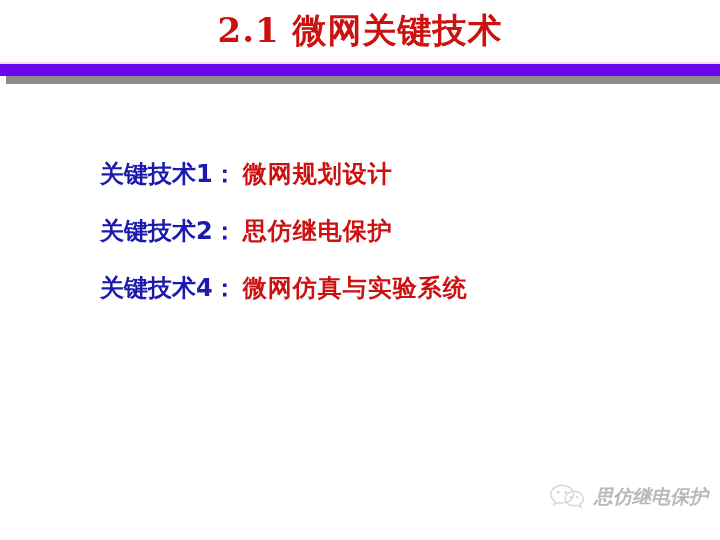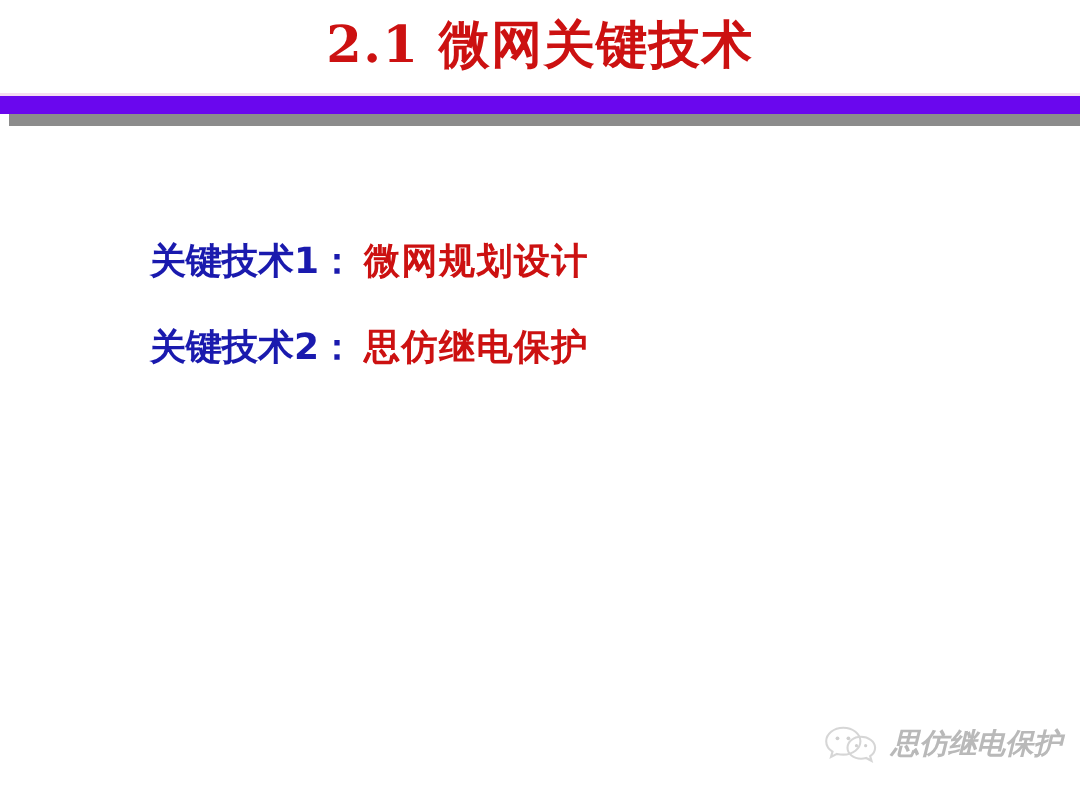--- a/index.html
+++ b/index.html
@@ -150,20 +150,23 @@
 
     <div class="bullet-line">
       <span class="key-label">关键技术1：</span><span class="key-value">微网规划设计</span>
     </div>
 
     <div class="bullet-line">
       <span class="key-label">关键技术2：</span><span class="key-value">思仿继电保护</span>
     </div>
 
 
+    <div class="bullet-line">
+      <span class="key-label">关键技术4：</span><span class="key-value">微网仿真与实验系统</span>
+    </div>
 
 
   </div>
 
   <div class="watermark">
     <svg class="wechat-icon" viewBox="0 0 40 28">
       <path d="M14.2 3.2 C7.8 3.2 2.8 7.3 2.8 12.2 C2.8 15.0 4.4 17.5 7.0 19.1 L6.0 22.6 L10.0 20.6 C11.3 20.9 12.7 21.1 14.2 21.1 C20.6 21.1 25.6 17.1 25.6 12.2 C25.6 7.3 20.6 3.2 14.2 3.2 Z" fill="none" stroke="#b5b5b5" stroke-width="1.4"></path>
       <circle cx="10.3" cy="10.2" r="1.25" fill="#a8a8a8"></circle>
       <circle cx="17.6" cy="10.2" r="1.25" fill="#a8a8a8"></circle>
       <path d="M26.0 9.2 C21.0 9.2 17.0 12.5 17.0 16.5 C17.0 20.5 21.0 23.8 26.0 23.8 C27.2 23.8 28.3 23.6 29.4 23.3 L33.0 25.2 L32.1 22.1 C34.2 20.7 35.4 18.7 35.4 16.5 C35.4 12.5 31.0 9.2 26.0 9.2 Z" fill="none" stroke="#b5b5b5" stroke-width="1.4"></path>

